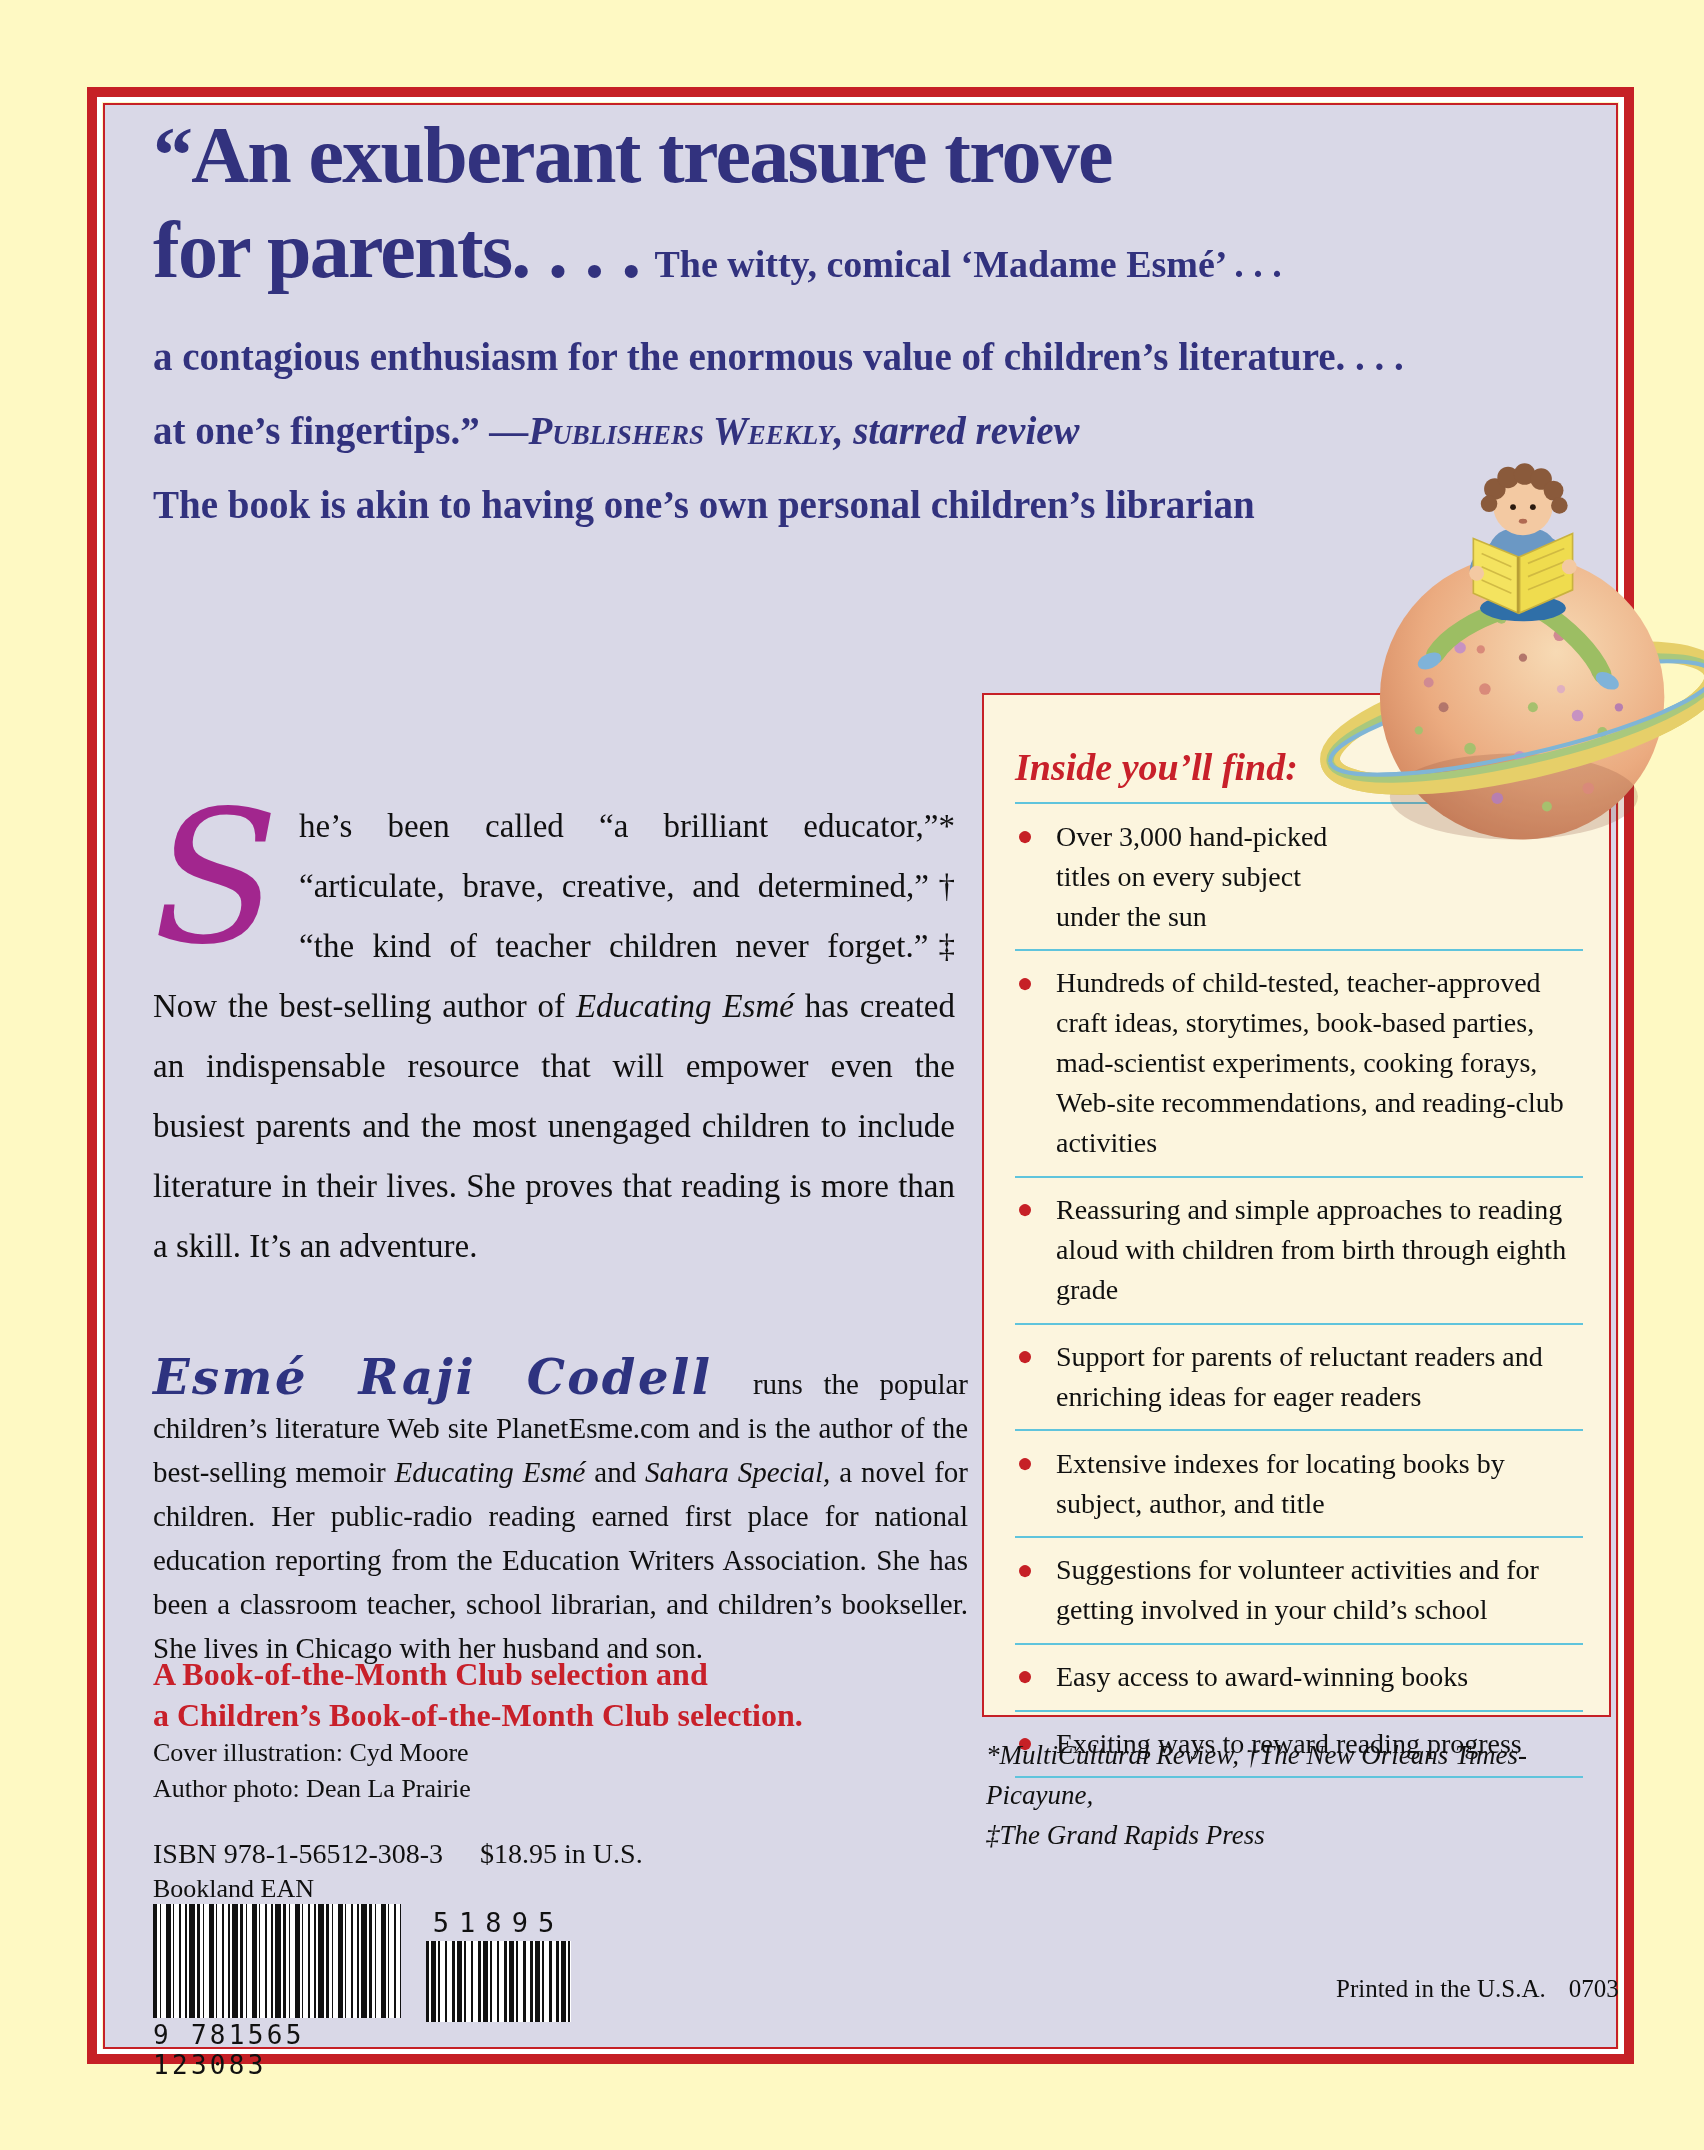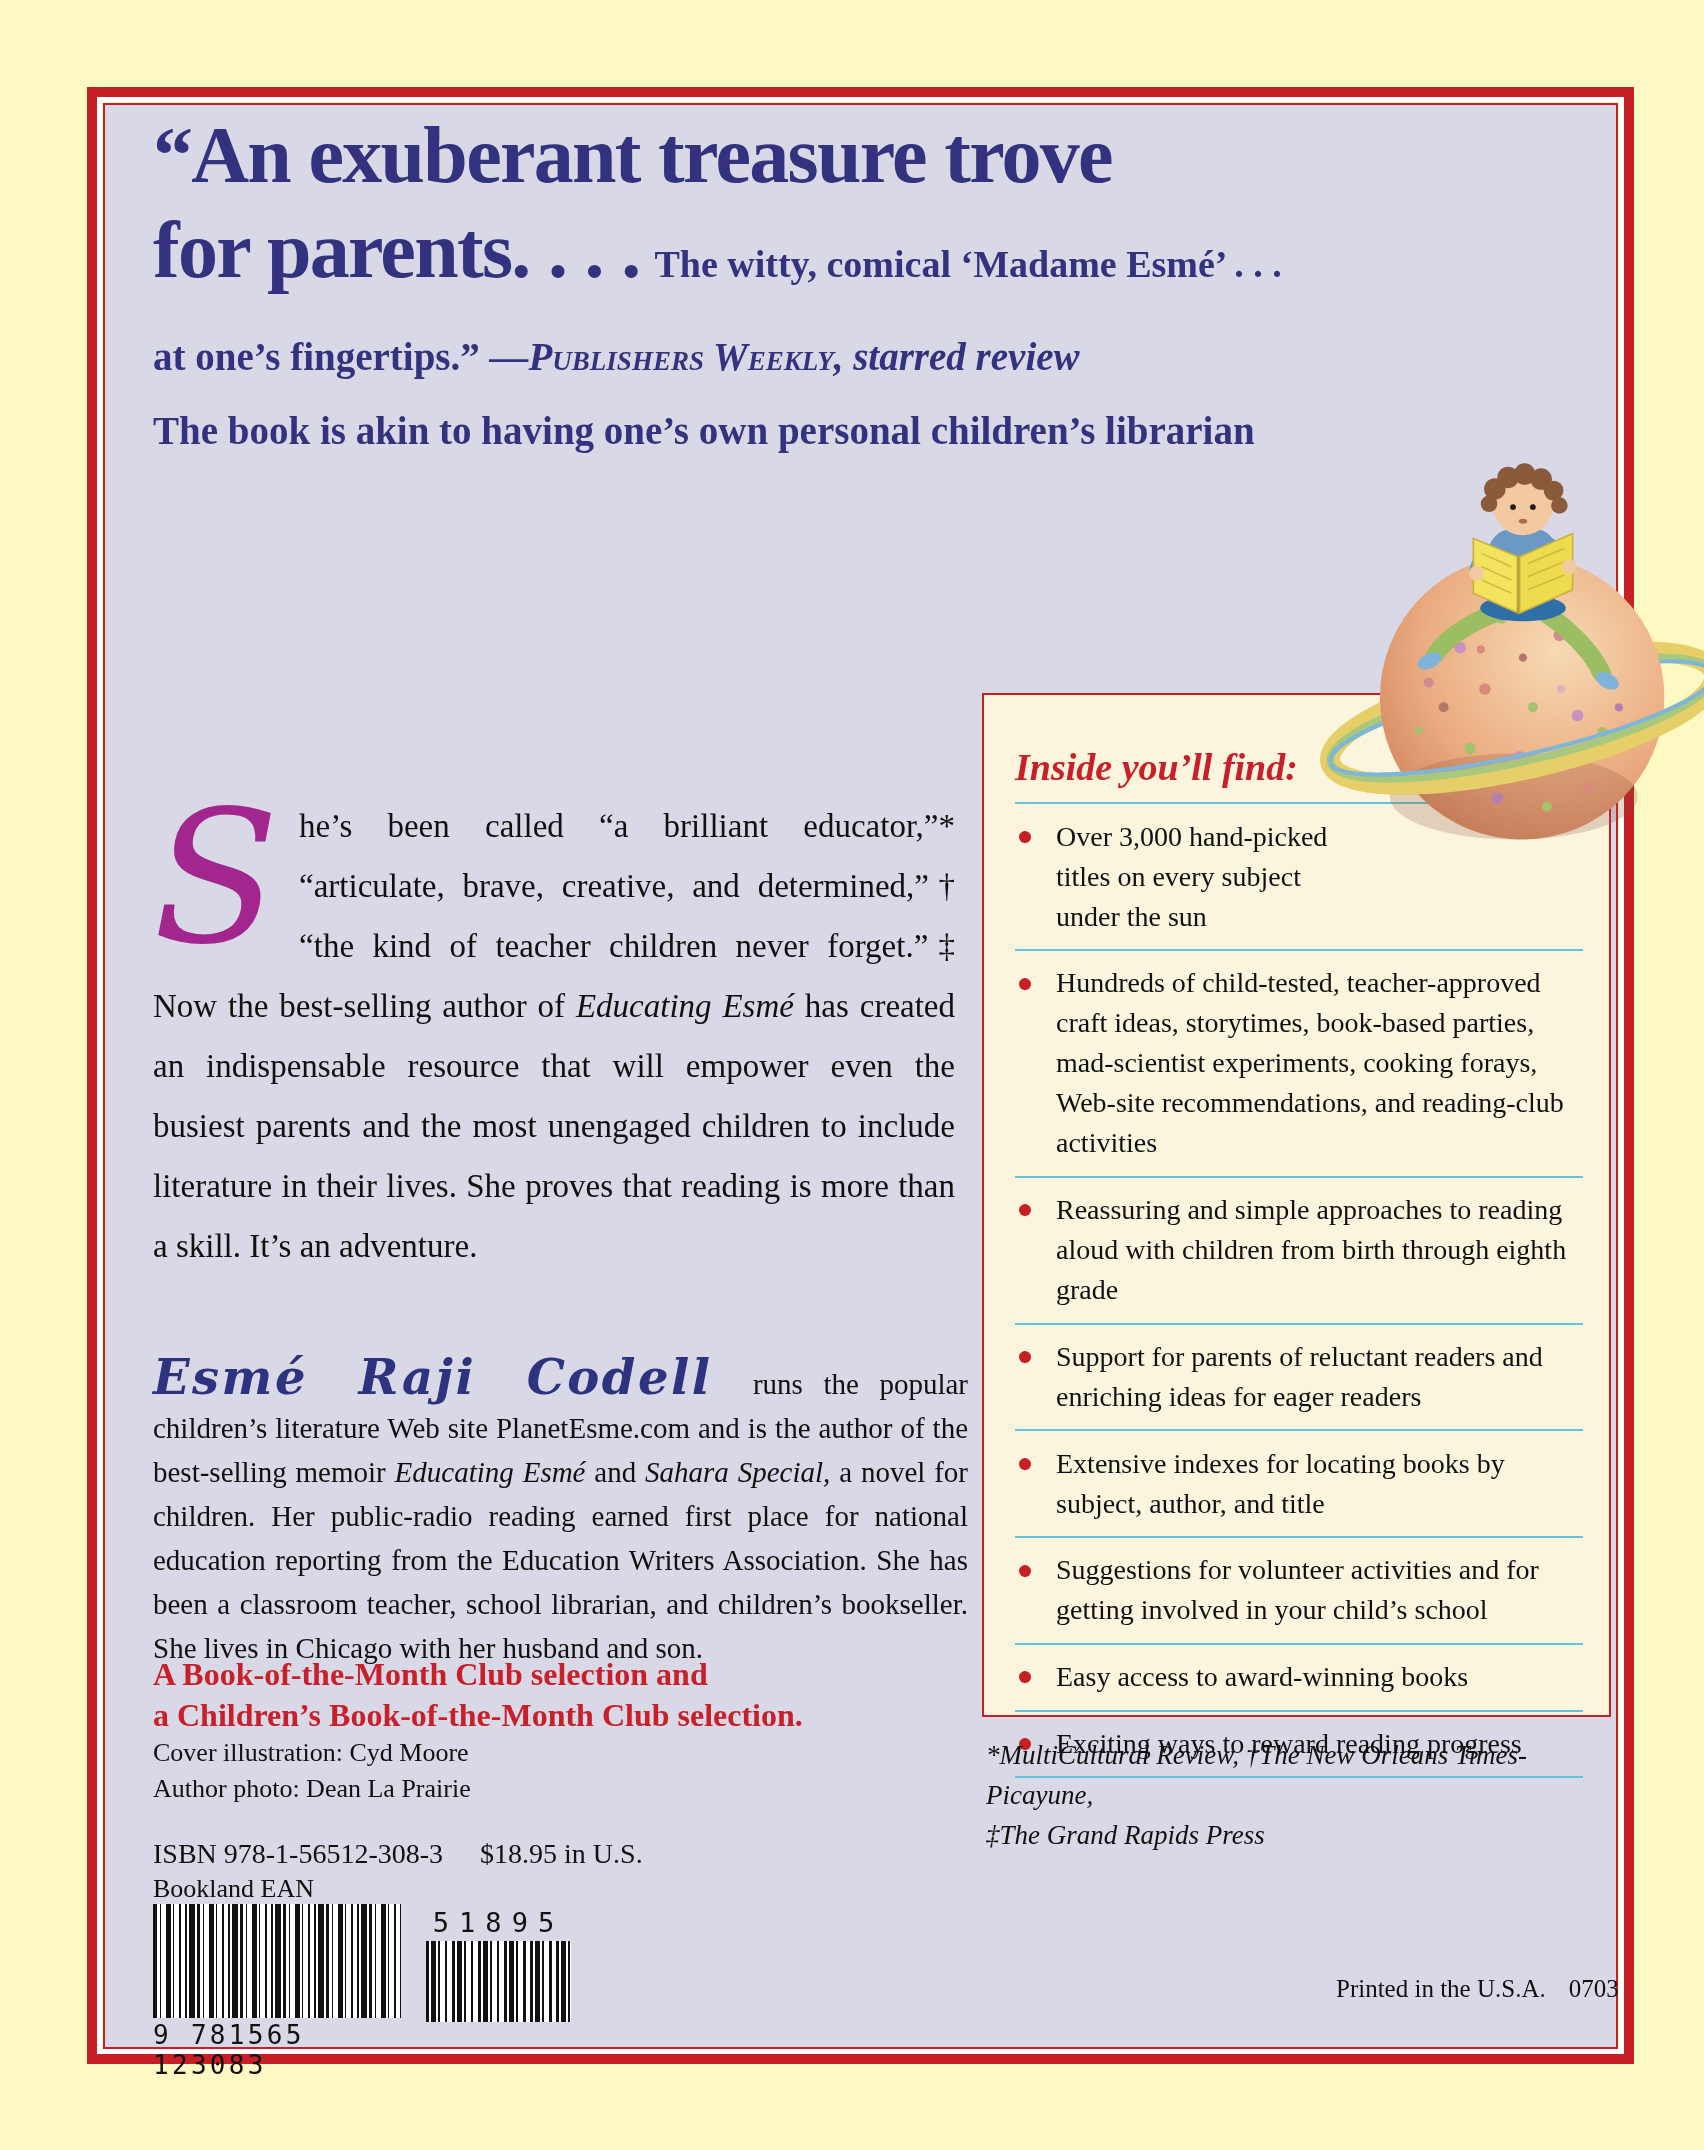--- a/index.html
+++ b/index.html
@@ -73,20 +73,21 @@
   <div class="frame-red"></div>
   <div class="frame-white"></div>
   <div class="panel"></div>
 
   <div class="quote">
     <div class="q-big">“An exuberant treasure trove</div>
     <div class="q-line2">
       <span class="q-big">for parents. . . .</span><span class="q-sub">The witty, comical ‘Madame Esmé’ . . .</span>
     </div>
     <div class="q-body">
+      <div>a contagious enthusiasm for the enormous value of children’s literature. . . .</div>
       <div>
         <span>at one’s fingertips.” </span><span class="q-attr-rest">—</span><span class="q-attr-src">Publishers Weekly</span><span class="q-attr-rest">, starred review</span>
       </div>
       <div>The book is akin to having one’s own personal children’s librarian</div>
     </div>
   </div>
 
   <p class="lead">
     <span class="dropcap">S</span><span>he’s been called “a brilliant educator,”* “articulate, brave, creative, and determined,”† “the kind of teacher children never forget.”‡ Now the best-selling author of </span><span class="it">Educating Esmé</span><span> has created an indispensable resource that will empower even the busiest parents and the most unengaged children to include literature in their lives. She proves that reading is more than a skill. It’s an adventure.</span>
   </p>

